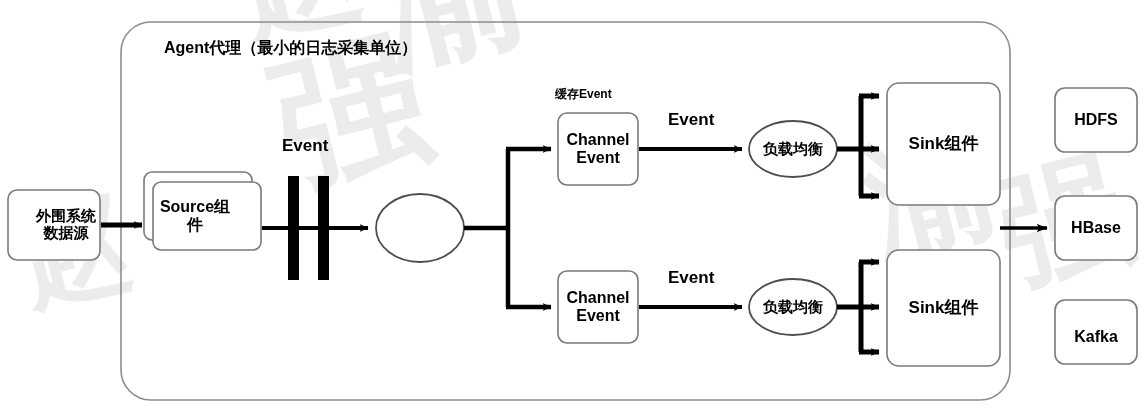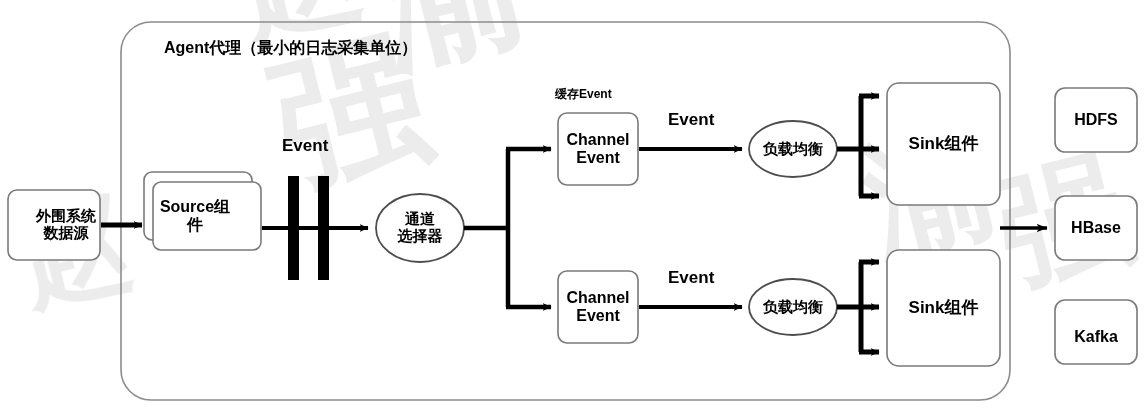--- a/index.html
+++ b/index.html
@@ -142,22 +142,20 @@
 
   <div class="free-label" style="left:164px; top:38px; font-size:16px;">Agent代理（最小的日志采集单位）</div>
 
   <div class="node-label" style="left:20px; top:190px; width:92px; height:70px; font-size:15px;">外围系统
 数据源</div>
 
   <div class="node-label" style="left:153px; top:182px; width:84px; height:68px; font-size:16px;">Source组件</div>
 
   <div class="free-label" style="left:282px; top:136px; font-size:17px;">Event</div>
 
-  <div class="node-label" style="left:376px; top:194px; width:88px; height:68px; font-size:15px;">通道
-选择器</div>
 
   <div class="free-label" style="left:546px; top:86px; font-size:12px;margin-left:9px;">缓存Event</div>
 
   <div class="node-label" style="left:558px; top:113px; width:80px; height:72px; font-size:16px;">Channel
 Event</div>
 
   <div class="node-label" style="left:558px; top:271px; width:80px; height:72px; font-size:16px;">Channel
 Event</div>
 
   <div class="free-label" style="left:668px; top:110px; font-size:17px;">Event</div>

